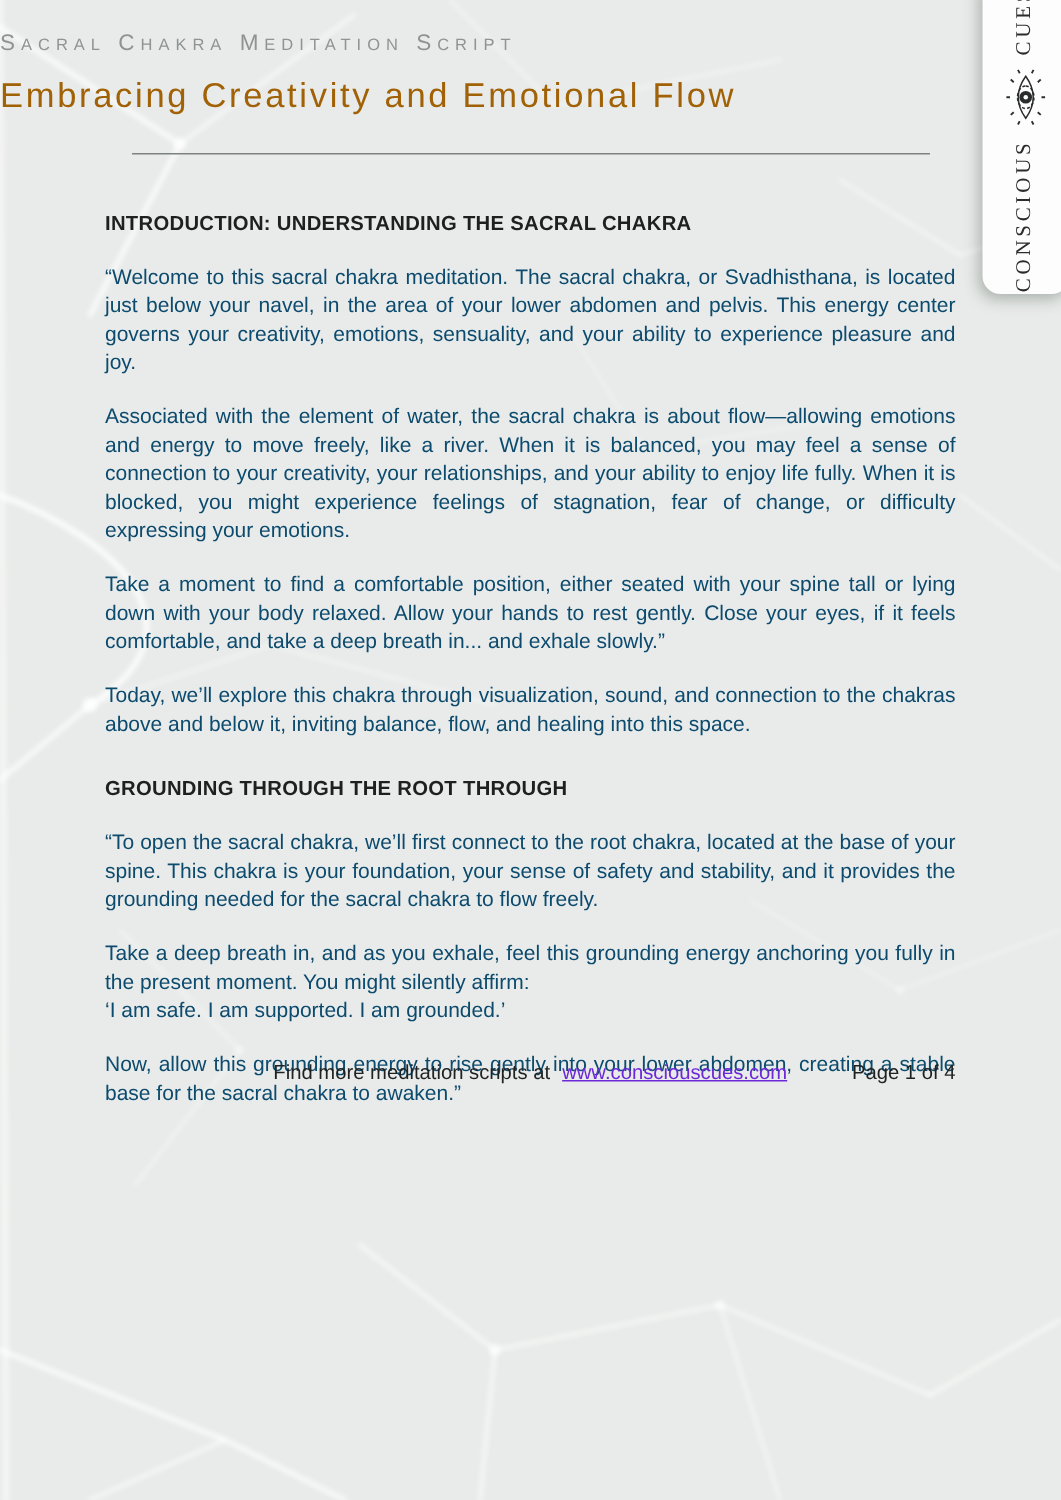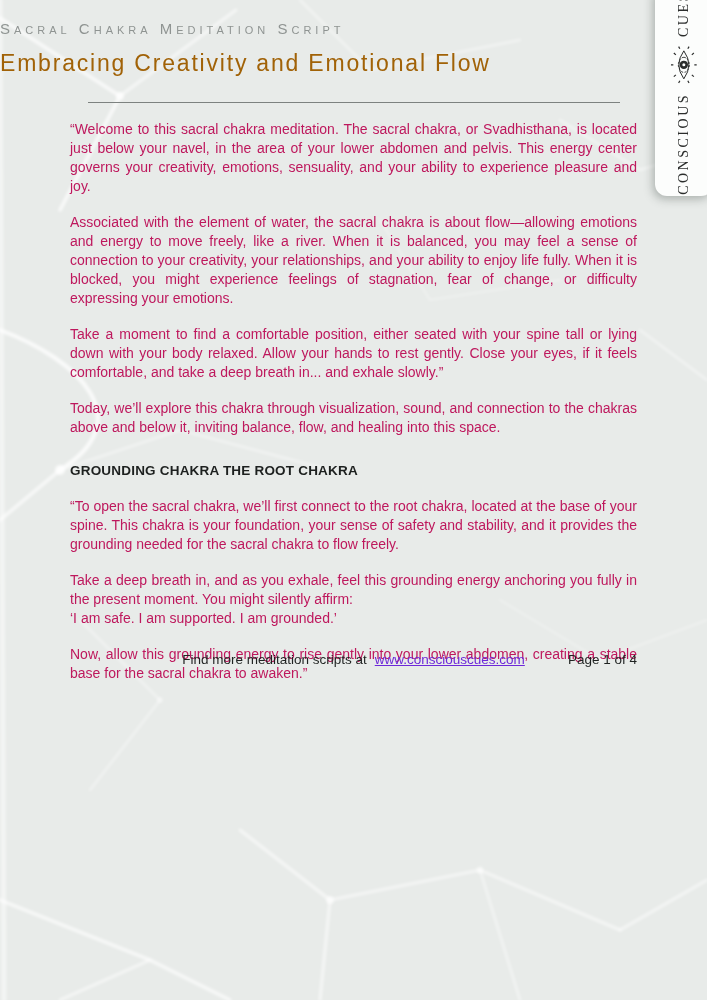--- a/index.html
+++ b/index.html
@@ -56,21 +56,21 @@
   h2.section-heading {
     margin-top:24px;
     font-size:13.5px; font-weight:700;
     color:#1d201f; letter-spacing:.2px; line-height:19px;
   }
   h2.section-heading.first { margin-top:36px; }
   main p {
     margin-top:17px;
     font-size:14px; line-height:19px;
     text-align:justify;
-    color:#be185d;
+    color:#0c4a6e;
   }
   main p.tight { margin-top:0; text-align:left; }
 
   
   footer {
     position:absolute; left:70px; right:70px; bottom:16px; z-index:1;
     display:flex; align-items:baseline;
     font-size:13.5px; color:#1f2221;
   }
   .footer-center { flex:1; text-align:center; }
@@ -146,26 +146,27 @@
   </div>
 
   <div class="content">
     <header>
       <div class="eyebrow">Sacral Chakra Meditation Script</div>
       <h1 class="title">Embracing Creativity and Emotional Flow</h1>
       <hr class="divider">
     </header>
 
     <main>
+      <h2 class="section-heading first">INTRODUCTION: UNDERSTANDING THE SACRAL CHAKRA</h2>
       <p>“Welcome to this sacral chakra meditation. The sacral chakra, or Svadhisthana, is located just below your navel, in the area of your lower abdomen and pelvis. This energy center governs your creativity, emotions, sensuality, and your ability to experience pleasure and joy.</p>
       <p>Associated with the element of water, the sacral chakra is about flow—allowing emotions and energy to move freely, like a river. When it is balanced, you may feel a sense of connection to your creativity, your relationships, and your ability to enjoy life fully. When it is blocked, you might experience feelings of stagnation, fear of change, or difficulty expressing your emotions.</p>
       <p>Take a moment to find a comfortable position, either seated with your spine tall or lying down with your body relaxed. Allow your hands to rest gently. Close your eyes, if it feels comfortable, and take a deep breath in... and exhale slowly.”</p>
       <p>Today, we’ll explore this chakra through visualization, sound, and connection to the chakras above and below it, inviting balance, flow, and healing into this space.</p>
 
-      <h2 class="section-heading">GROUNDING CHAKRA THE ROOT CHAKRA</h2>
+      <h2 class="section-heading">GROUNDING THROUGH THE ROOT THROUGH</h2>
       <p>“To open the sacral chakra, we’ll first connect to the root chakra, located at the base of your spine. This chakra is your foundation, your sense of safety and stability, and it provides the grounding needed for the sacral chakra to flow freely.</p>
       <p>Take a deep breath in, and as you exhale, feel this grounding energy anchoring you fully in the present moment. You might silently affirm:</p>
       <p class="tight">‘I am safe. I am supported. I am grounded.’</p>
       <p>Now, allow this grounding energy to rise gently into your lower abdomen, creating a stable base for the sacral chakra to awaken.”</p>
     </main>
 
     <footer>
       <div class="footer-center">
         <span>Find more meditation scripts at</span><a class="footer-link">www.consciouscues.com</a>
       </div>

